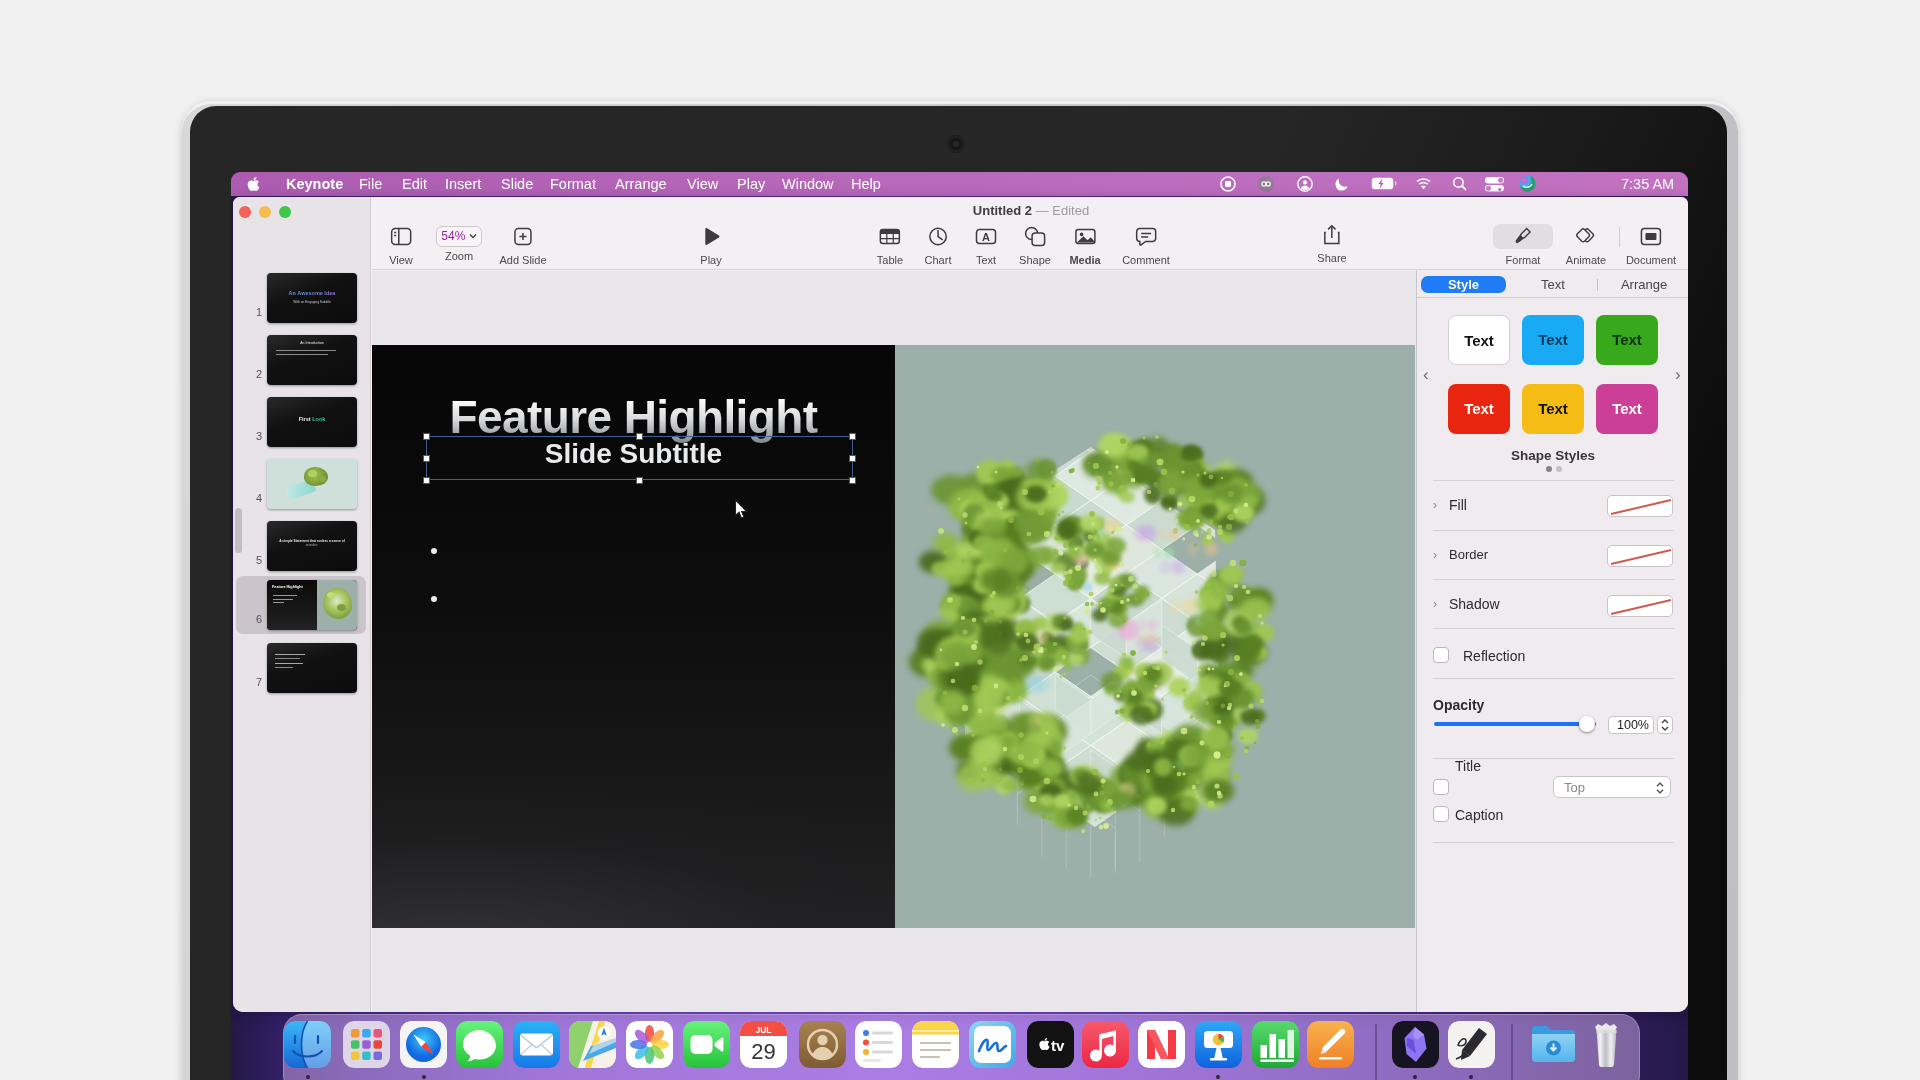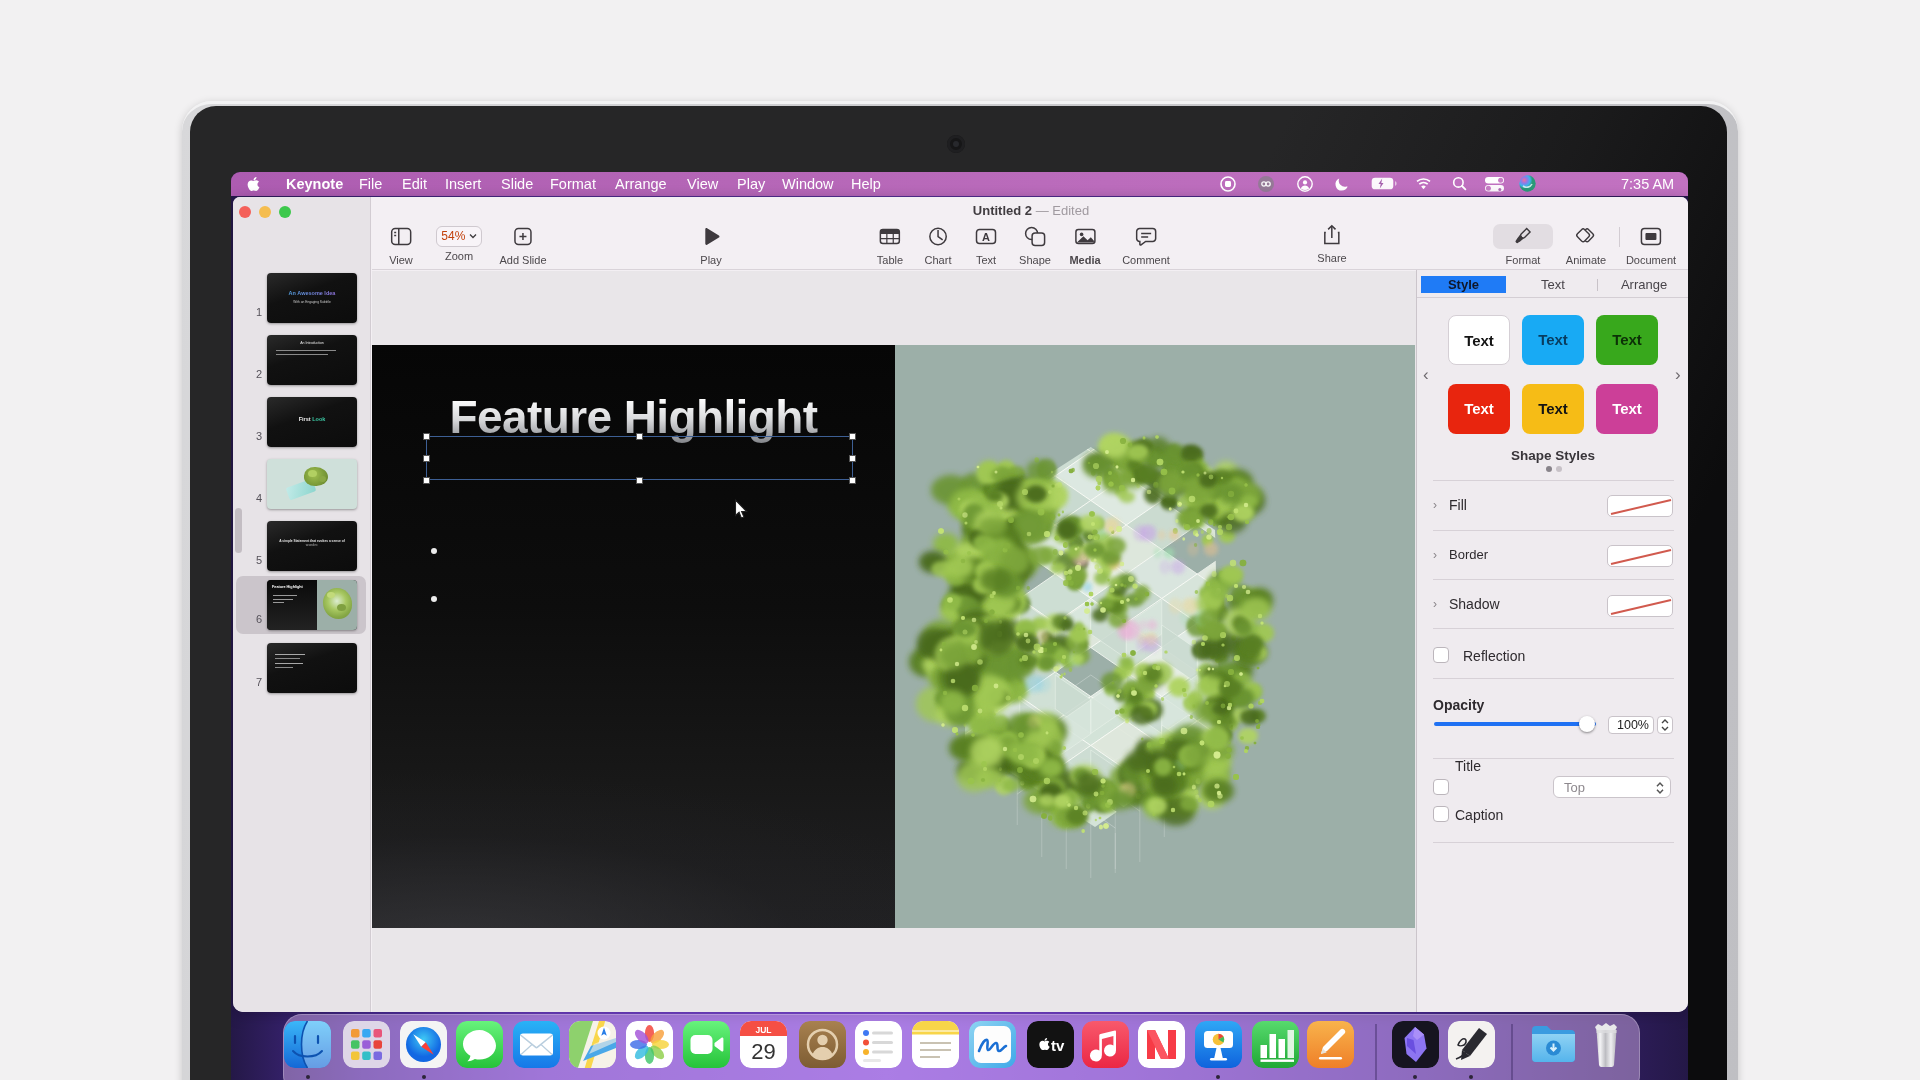--- a/index.html
+++ b/index.html
@@ -158,21 +158,21 @@
     <div class="tbitem" style="left:168px;top:29px;transform:translateX(-50%);">
       <svg width="22" height="21" viewBox="0 0 22 21">
           <rect x="1.5" y="2.5" width="19" height="16" rx="3.5" fill="none" stroke="#3e3a3e" stroke-width="1.5"></rect>
           <line x1="8.6" y1="2.5" x2="8.6" y2="18.5" stroke="#3e3a3e" stroke-width="1.5"></line>
           <line x1="4" y1="6.5" x2="6" y2="6.5" stroke="#3e3a3e" stroke-width="1.5"></line>
           <line x1="4" y1="9.5" x2="6" y2="9.5" stroke="#3e3a3e" stroke-width="1.5"></line>
         </svg>
       <div class="lbl">View</div>
     </div>
     <div class="tbitem" style="left:226px;top:29px;transform:translateX(-50%);">
-      <div style="width:46px;height:21px;border:1px solid #cfc9cf;border-radius:6px;background:#f8f4f8;font-size:12px;color:#c2410c;line-height:19px;text-align:center;">54% <svg width="8" height="6" viewBox="0 0 8 6" style="vertical-align:1px;">
+      <div style="width:46px;height:21px;border:1px solid #cfc9cf;border-radius:6px;background:#f8f4f8;font-size:12px;color:#a21caf;line-height:19px;text-align:center;">54% <svg width="8" height="6" viewBox="0 0 8 6" style="vertical-align:1px;">
             <path d="M1 1.5l3 3 3-3" fill="none" stroke="#3e3a3e" stroke-width="1.3"></path>
           </svg></div>
       <div class="lbl">Zoom</div>
     </div>
     <div class="tbitem" style="left:290px;top:29px;transform:translateX(-50%);">
       <svg width="21" height="21" viewBox="0 0 21 21">
           <rect x="2.5" y="2.5" width="16" height="16" rx="3.5" fill="none" stroke="#3e3a3e" stroke-width="1.5"></rect>
           <line x1="10.5" y1="7" x2="10.5" y2="14" stroke="#3e3a3e" stroke-width="1.5"></line>
           <line x1="7" y1="10.5" x2="14" y2="10.5" stroke="#3e3a3e" stroke-width="1.5"></line>
         </svg>
@@ -1986,40 +1986,41 @@
 <circle cx="158" cy="141" r="1.5" fill="#86b03e" opacity="0.86"></circle>
 <circle cx="332" cy="339" r="3.0" fill="#b0d462" opacity="0.66"></circle>
 <circle cx="216" cy="139" r="2.6" fill="#98c24a" opacity="0.76"></circle>
 
           </svg>
         </div>
 
         <div class="abs" style="left:0;top:45px;width:523px;text-align:center;font-size:46px;font-weight:bold;letter-spacing:-.6px;background:linear-gradient(180deg,#ffffff 15%,#d8d9db 55%,#808287 100%);-webkit-background-clip:text;background-clip:text;color:transparent;">Feature Highlight</div>
 
         <div class="abs" style="left:54px;top:91px;width:427px;height:44px;border:1px solid #3d5f94;"></div>
+        <div class="abs" style="left:0;top:93px;width:523px;text-align:center;font-size:28px;font-weight:bold;color:#e9eaec;">Slide Subtitle</div>
 
         <div class="hd" style="left:51px;top:88px;"></div>
           <div class="hd" style="left:264px;top:88px;"></div>
           <div class="hd" style="left:477px;top:88px;"></div>
         <div class="hd" style="left:51px;top:110px;"></div>
           <div class="hd" style="left:477px;top:110px;"></div>
         <div class="hd" style="left:51px;top:132px;"></div>
           <div class="hd" style="left:264px;top:132px;"></div>
           <div class="hd" style="left:477px;top:132px;"></div>
 
         <div class="abs" style="left:59px;top:203px;width:6px;height:6px;border-radius:50%;background:#ececec;"></div>
         <div class="abs" style="left:59px;top:251px;width:6px;height:6px;border-radius:50%;background:#ececec;"></div>
 
         <svg class="abs" style="left:362px;top:154px;" width="15" height="21" viewBox="0 0 15 21">
             <path d="M1.5 1.2v15.3l3.6-3.2 2.2 5.6 2.6-1-2.3-5.4h5z" fill="#fff" stroke="#222" stroke-width="1.1"></path>
           </svg>
       </div>
     </div>
     <div id="sidebar">
-      <div class="abs" style="left:4px;top:6px;width:85px;height:17px;background:#1f7bf6;border-radius:0;color:#0f172a;font-size:13px;font-weight:bold;text-align:center;line-height:17px;">Style</div>
+      <div class="abs" style="left:4px;top:6px;width:85px;height:17px;background:#1f7bf6;border-radius:7px;color:#fef9c3;font-size:13px;font-weight:bold;text-align:center;line-height:17px;">Style</div>
       <div class="abs" style="left:136px;top:7px;transform:translateX(-50%);font-size:13px;color:#48444a;">Text</div>
       <div class="abs" style="left:227px;top:7px;transform:translateX(-50%);font-size:13px;color:#48444a;">Arrange</div>
       <div class="abs" style="left:180px;top:9px;width:1px;height:12px;background:#c8c2c8;"></div>
       <div class="abs" style="left:0;top:27px;width:271px;height:1px;background:#d4ced4;"></div>
 
       <div class="abs" style="left:31px;top:45px;width:62px;height:50px;background:#fff;border:1px solid #d5cfd5;border-radius:8px;text-align:center;line-height:50px;font-size:15px;font-weight:bold;color:#141414;">Text</div>
       <div class="abs" style="left:105px;top:45px;width:62px;height:50px;background:#18aaf4;border-radius:8px;text-align:center;line-height:50px;font-size:15px;font-weight:bold;color:#093c5e;">Text</div>
       <div class="abs" style="left:179px;top:45px;width:62px;height:50px;background:#38a81c;border-radius:8px;text-align:center;line-height:50px;font-size:15px;font-weight:bold;color:#0c3107;">Text</div>
       <div class="abs" style="left:31px;top:114px;width:62px;height:50px;background:#e8250e;border-radius:8px;text-align:center;line-height:50px;font-size:15px;font-weight:bold;color:#fff;">Text</div>
       <div class="abs" style="left:105px;top:114px;width:62px;height:50px;background:#f6bc16;border-radius:8px;text-align:center;line-height:50px;font-size:15px;font-weight:bold;color:#141414;">Text</div>

